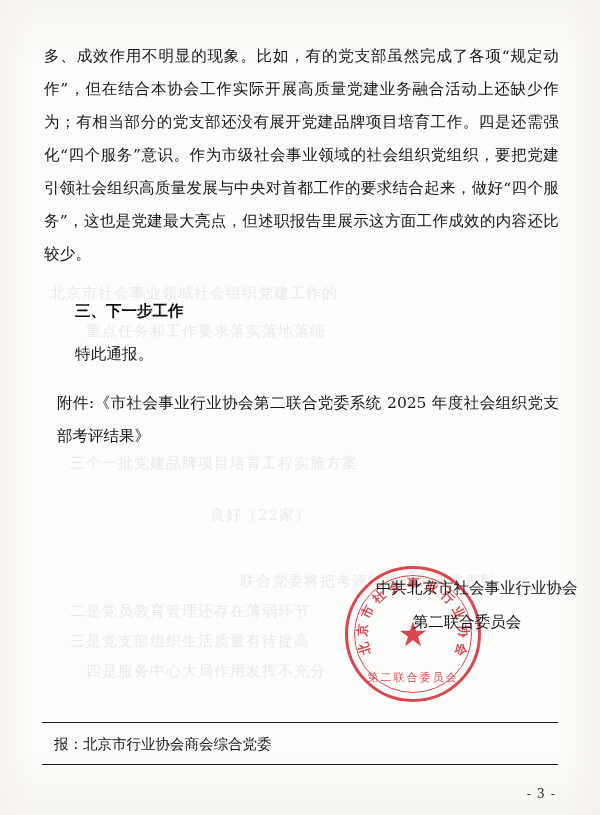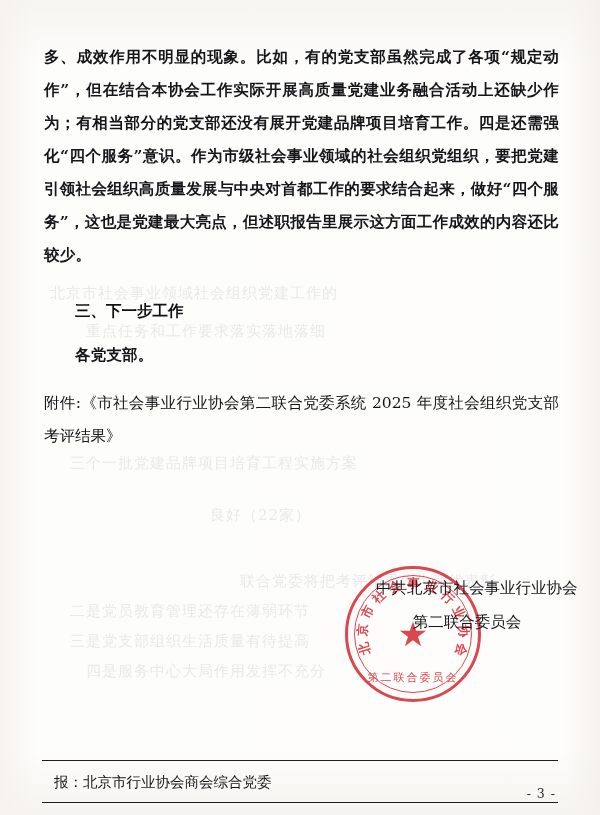--- a/index.html
+++ b/index.html
@@ -36,21 +36,20 @@
     top: 40px;
     width: 515px;
   }
   .body-text {
     font-size: 15.5px;
     line-height: 33px;
     color: #15161a;
     letter-spacing: 0.2px;
     text-align: justify;
     text-justify: inter-ideograph;
-    font-weight: bold;
   }
   .indent {
     text-indent: 2em;
   }
   .section-title {
     font-size: 15.5px;
     line-height: 33px;
     color: #101114;
     font-weight: bold;
     text-indent: 2em;
@@ -61,20 +60,21 @@
     margin: 0;
   }
   .gap-s { height: 10px; }
   .gap-m { height: 16px; }
 
   .attachment {
     font-size: 15.5px;
     line-height: 33px;
     color: #15161a;
     text-align: justify;
+    margin-left: 13px;
   }
 
   
   .ghost {
     position: absolute;
     color: rgba(120,130,150,0.16);
     font-size: 15px;
     line-height: 30px;
     letter-spacing: 1px;
     pointer-events: none;
@@ -147,21 +147,21 @@
     font-size: 11px;
     color: #d4202a;
     letter-spacing: 2px;
   }
 
   
   .footer {
     position: absolute;
     left: 42px;
     right: 42px;
-    top: 760px;
+    top: 722px;
   }
   .rule {
     height: 1px;
     background: #1c1d20;
     width: 100%;
   }
   .rule.bottom { margin-top: 0; }
   .footer-row {
     display: flex;
     align-items: center;
@@ -199,21 +199,21 @@
   <div class="content">
     <p class="body-text para">多、成效作用不明显的现象。比如，有的党支部虽然完成了各项“规定动作”，但在结合本协会工作实际开展高质量党建业务融合活动上还缺少作为；有相当部分的党支部还没有展开党建品牌项目培育工作。四是还需强化“四个服务”意识。作为市级社会事业领域的社会组织党组织，要把党建引领社会组织高质量发展与中央对首都工作的要求结合起来，做好“四个服务”，这也是党建最大亮点，但述职报告里展示这方面工作成效的内容还比较少。</p>
 
     <div class="gap-s"></div>
 
     <div class="section-title">三、下一步工作</div>
 
 
     <div class="gap-s"></div>
 
-    <p class="body-text para indent">各党支部。</p>
+    <p class="body-text para indent">特此通报。</p>
 
     <div class="gap-m"></div>
 
     <p class="attachment para">附件:《市社会事业行业协会第二联合党委系统 2025 年度社会组织党支部考评结果》</p>
   </div>
 
   <div class="seal">
     <div class="seal-ring"></div>
     <div class="seal-ring inner"></div>
     <div class="seal-star">★</div>

